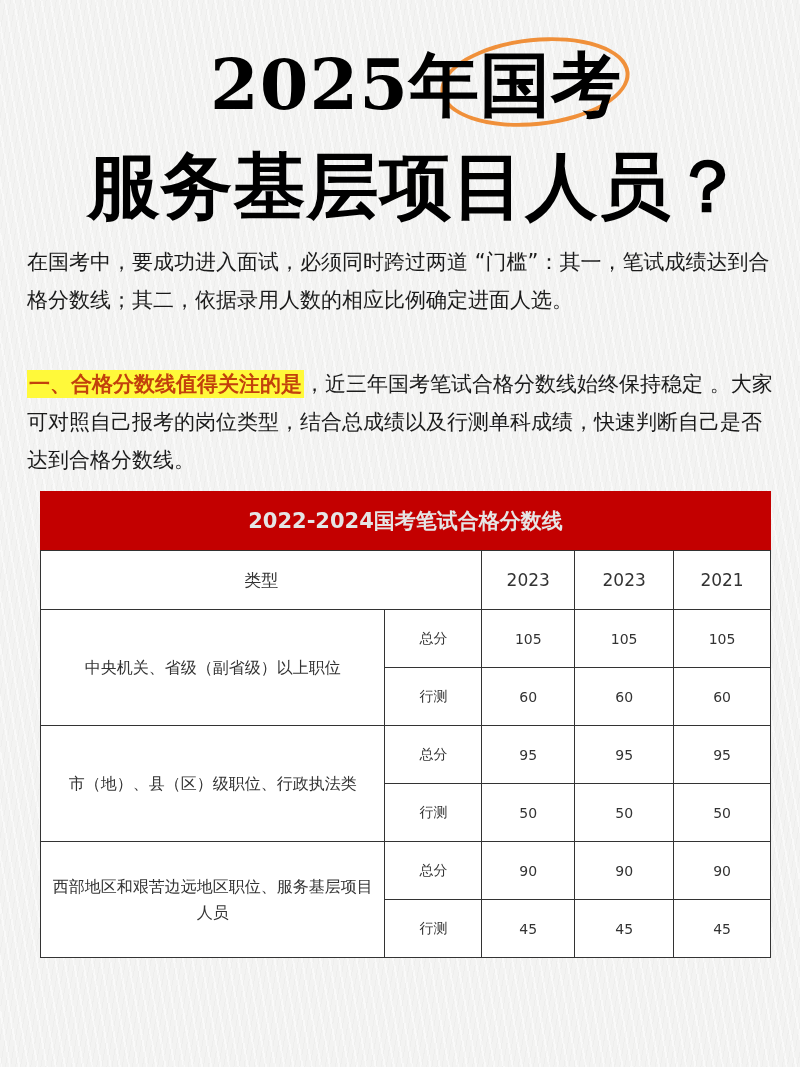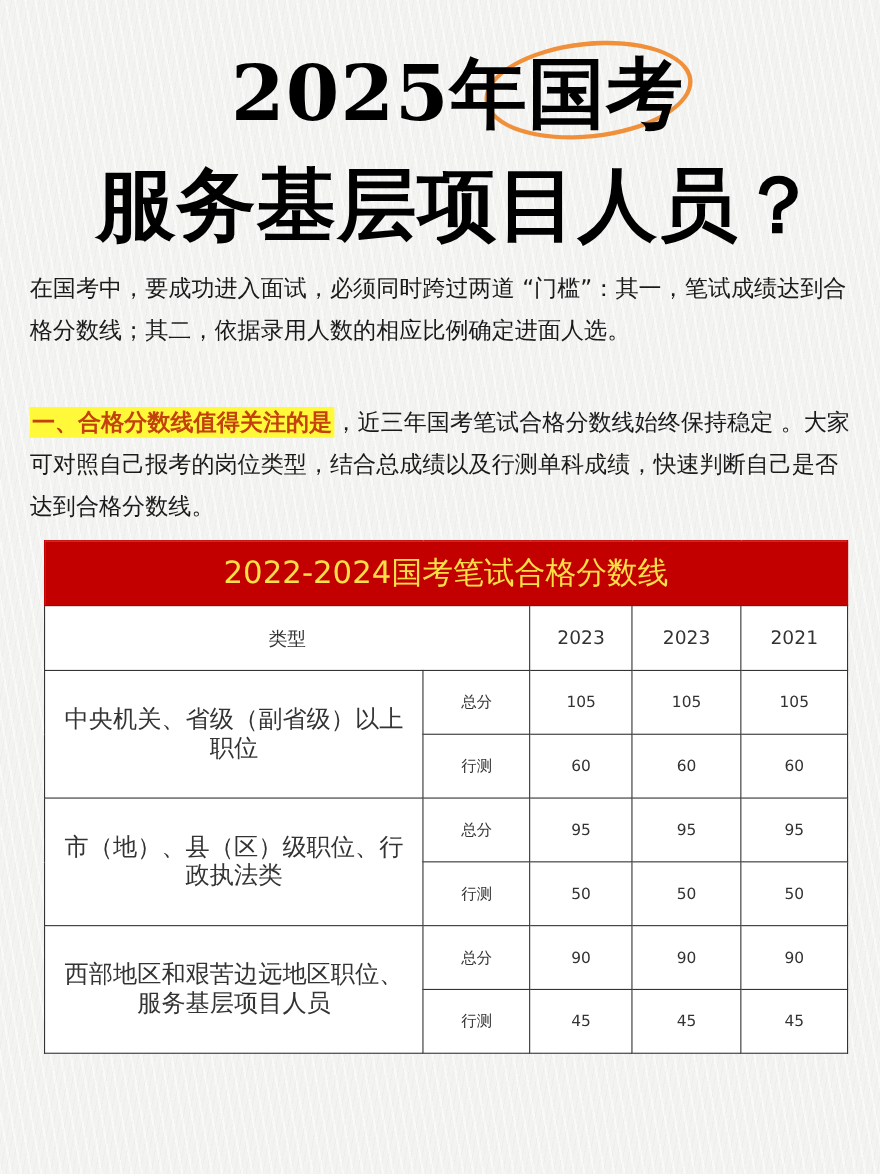--- a/index.html
+++ b/index.html
@@ -29,25 +29,25 @@
   }
   .p1{top:243px;}
   .p2{top:365px;}
   .hl{background:#fff93a;font-weight:bold;color:#c2410c;padding:2px 2px;}
   table.grid{
     position:absolute;left:40px;top:491px;width:731px;border-collapse:collapse;
     background:#fff;font-family:"DejaVu Sans","Liberation Sans",sans-serif;
   }
   .grid td,.grid th{border:1.5px solid #333;text-align:center;color:#333;font-size:17px;font-weight:normal;padding:0;}
   .grid .caption{
-    background:#c30000;color:#fde047;font-weight:normal;font-size:28px;height:58px;border-color:#c30000;border-bottom:1.5px solid #333;
+    background:#c30000;color:#e5e5e5;font-weight:bold;font-size:21px;height:58px;border-color:#c30000;border-bottom:1.5px solid #333;
   }
   .grid .head{height:58px;font-size:17px;border-radius:13px;}
   .grid .sub{height:57px;font-size:14px;}
-  .grid .cat{font-size:22px;line-height:26px;padding:0 8px;}
+  .grid .cat{font-size:16px;line-height:26px;padding:0 8px;}
 </style>
 </head>
 <body>
 
 <div class="circle"></div>
 <div class="title title1">2025年国考</div>
 <div class="title title2">服务基层项目人员？</div>
 
 <div class="para p1">在国考中，要成功进入面试，必须同时跨过两道 “门槛”：其一，笔试成绩达到合格分数线；其二，依据录用人数的相应比例确定进面人选。</div>
 

